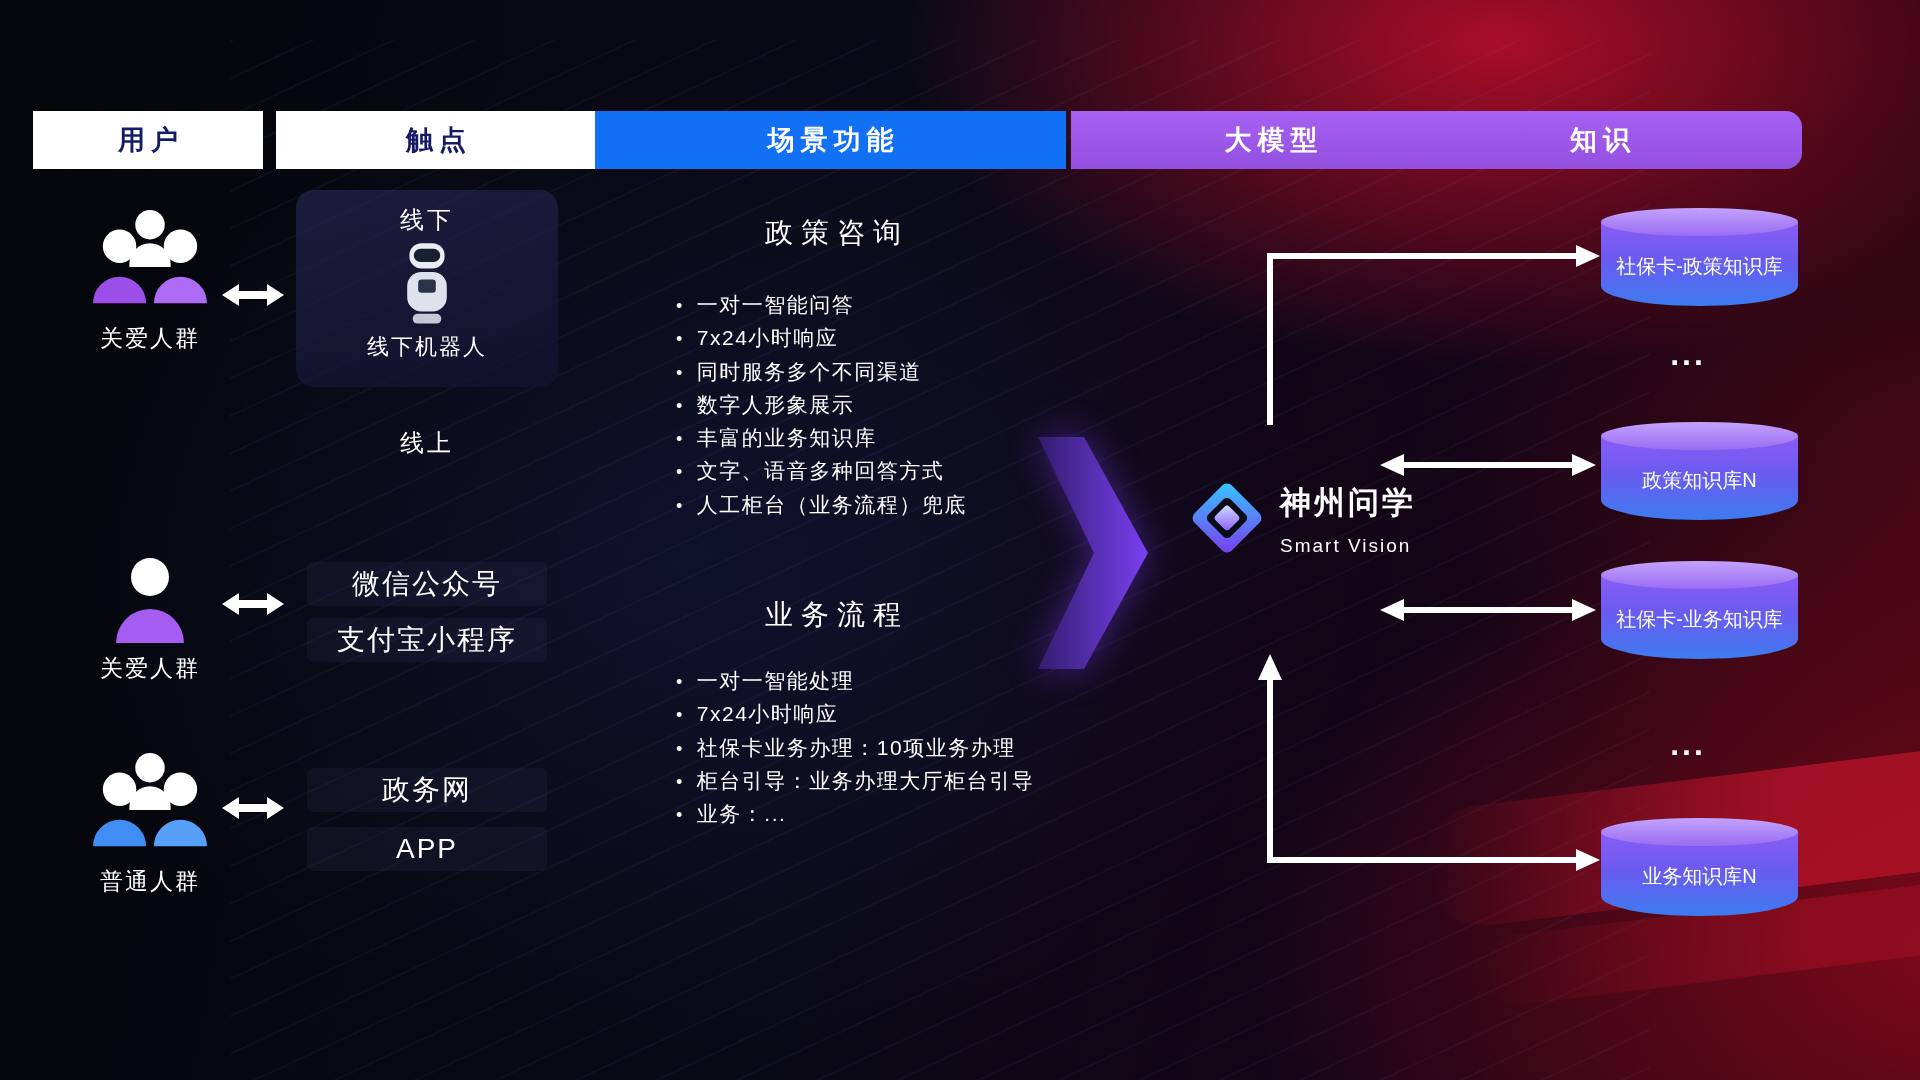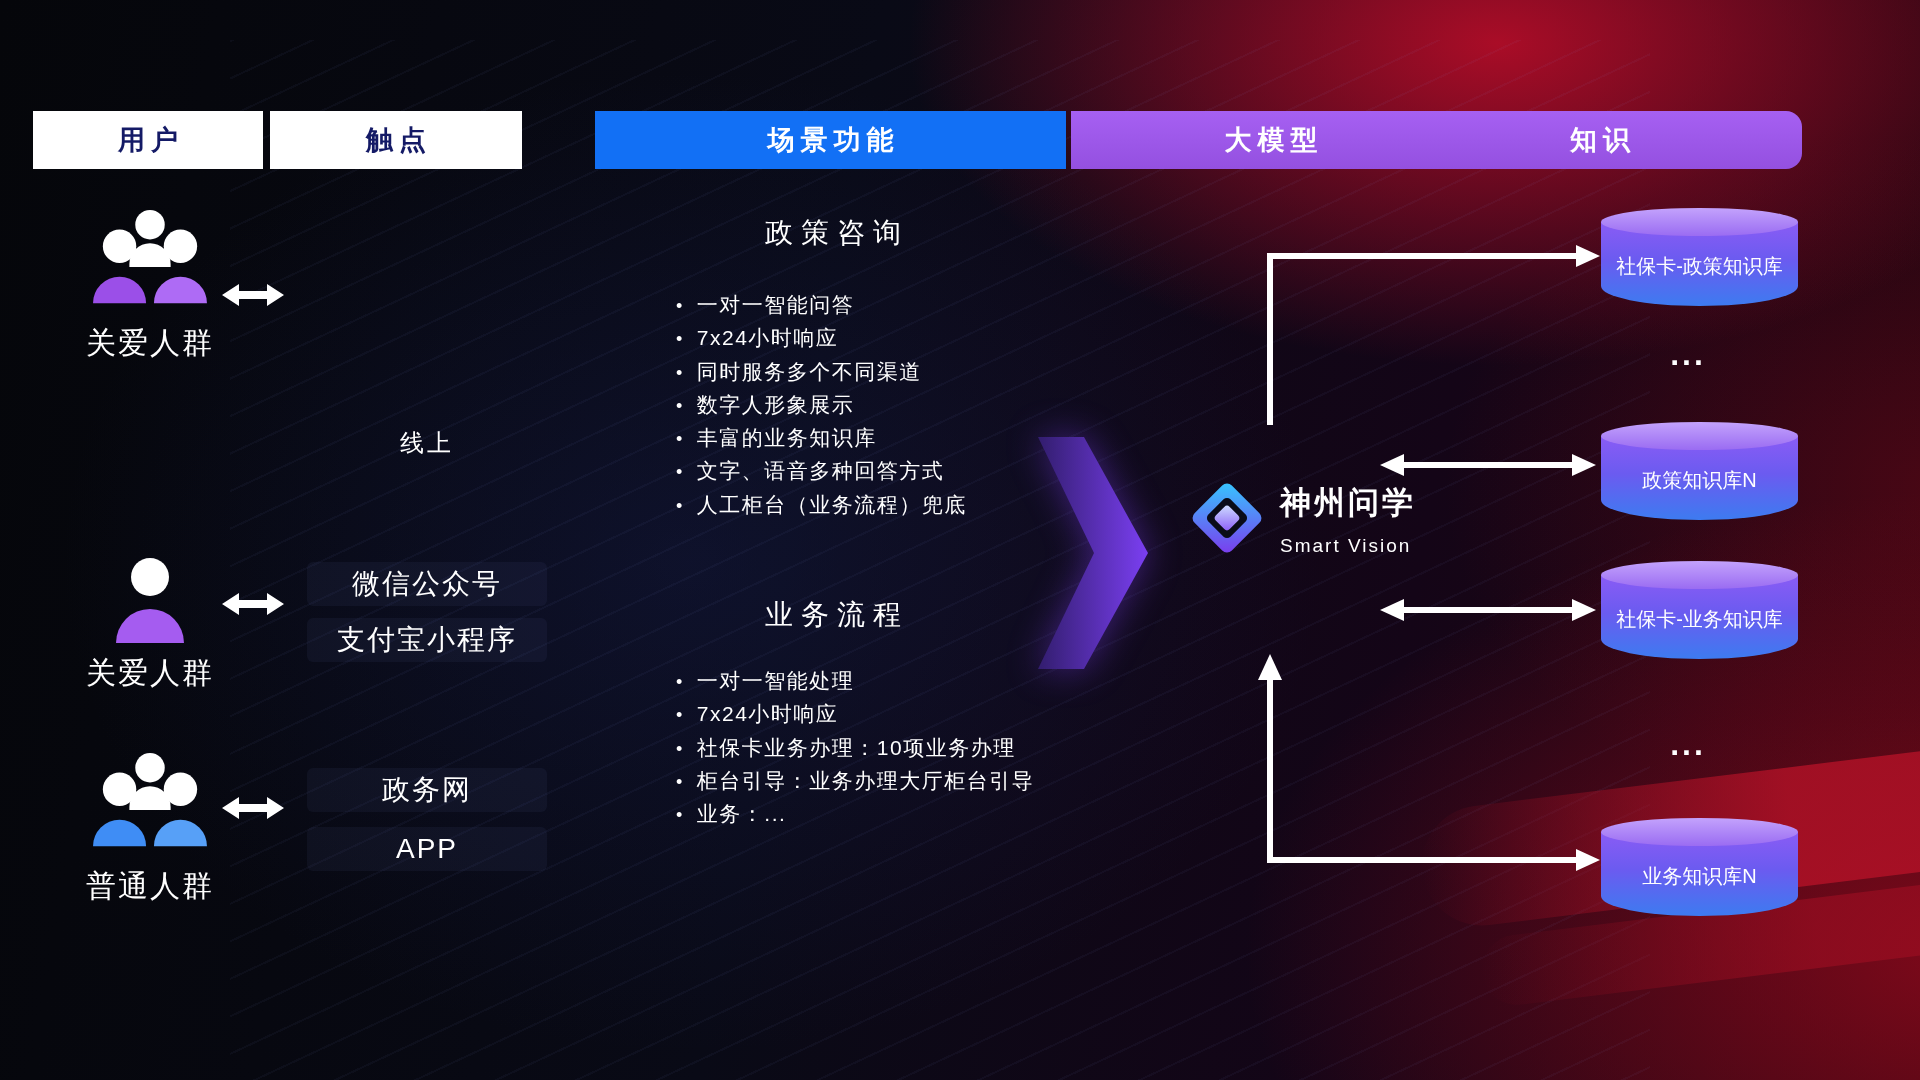--- a/index.html
+++ b/index.html
@@ -29,32 +29,32 @@
         background:linear-gradient(90deg, rgba(150,12,28,0) 0%, rgba(160,14,34,.6) 60%); }
 
   
   .hdr { position:absolute; top:111px; height:58px; display:flex; align-items:center;
          justify-content:center; font-size:27px; font-weight:bold; letter-spacing:6px;
          padding-left:6px; }
   .hdr-white { background:#ffffff; color:#141a66; }
   .hdr-blue { background:#1270f5; color:#fff; }
   .hdr-purple { background:linear-gradient(180deg,#a660f2,#9450e0); color:#fff; }
   .hdr-1 { left:33px;   width:230px; }
-  .hdr-2 { left:270px;  width:252px; }
+  .hdr-2 { left:276px;  width:320px; }
   .hdr-3 { left:595px;  width:471px; }
   .hdr-4 { left:1071px; width:400px; }
   .hdr-5 { left:1398px; width:404px;border-radius:16px; }
 
   
   .user { position:absolute; left:55px; width:190px; display:flex; flex-direction:column;
           align-items:center; }
   .u1 { top:205px; }
   .u2 { top:553px; }
   .u3 { top:748px; }
-  .user-label { margin-top:8px; color:#fff; font-size:30px; letter-spacing:2px; }
+  .user-label { margin-top:8px; color:#fff; font-size:23px; letter-spacing:2px; }
   .icon-group { width:128px; height:110px; }
   .icon-person { width:92px; height:92px; }
   .harrow { position:absolute; left:222px; width:62px; height:26px; }
   .a1 { top:282px; } .a2 { top:591px; } .a3 { top:795px; }
 
   
   .tp-panel { position:absolute; left:296px; top:190px; width:262px; height:197px;
               border-radius:18px; background:linear-gradient(165deg, rgba(44,46,96,.55), rgba(16,18,46,.8));
               display:flex; flex-direction:column; align-items:center; }
   .tp-title { color:#fff; font-size:24px; letter-spacing:3px; }
@@ -154,20 +154,31 @@
   <svg class="harrow a1" viewBox="0 0 62 26">
     <polygon points="0,13 17,2 17,9 45,9 45,2 62,13 45,24 45,17 17,17 17,24" fill="#ffffff"></polygon>
   </svg>
   <svg class="harrow a2" viewBox="0 0 62 26">
     <polygon points="0,13 17,2 17,9 45,9 45,2 62,13 45,24 45,17 17,17 17,24" fill="#ffffff"></polygon>
   </svg>
   <svg class="harrow a3" viewBox="0 0 62 26">
     <polygon points="0,13 17,2 17,9 45,9 45,2 62,13 45,24 45,17 17,17 17,24" fill="#ffffff"></polygon>
   </svg>
 
+  <div class="tp-panel">
+    <div class="tp-title">线下</div>
+    <svg class="robot-svg" viewBox="0 0 60 80">
+      <rect x="14" y="3" width="32" height="23" rx="11" fill="#e9ecf2"></rect>
+      <rect x="18" y="8" width="24" height="12" rx="6" fill="#181f30"></rect>
+      <rect x="12" y="29" width="36" height="36" rx="13" fill="#dde2ec"></rect>
+      <rect x="22" y="36" width="16" height="12" rx="3" fill="#2a3347"></rect>
+      <rect x="17" y="67" width="26" height="9" rx="4.5" fill="#c3c9d6"></rect>
+    </svg>
+    <div class="tp-robot-label">线下机器人</div>
+  </div>
 
   <div class="tp-title tp-online">线上</div>
   <div class="tp-item tp-wechat">微信公众号</div>
   <div class="tp-item tp-alipay">支付宝小程序</div>
   <div class="tp-item tp-gov">政务网</div>
   <div class="tp-item tp-app">APP</div>
 
   <div class="sc-title sc-t1">政策咨询</div>
   <ul class="bullets bl1">
     <li>一对一智能问答</li>

